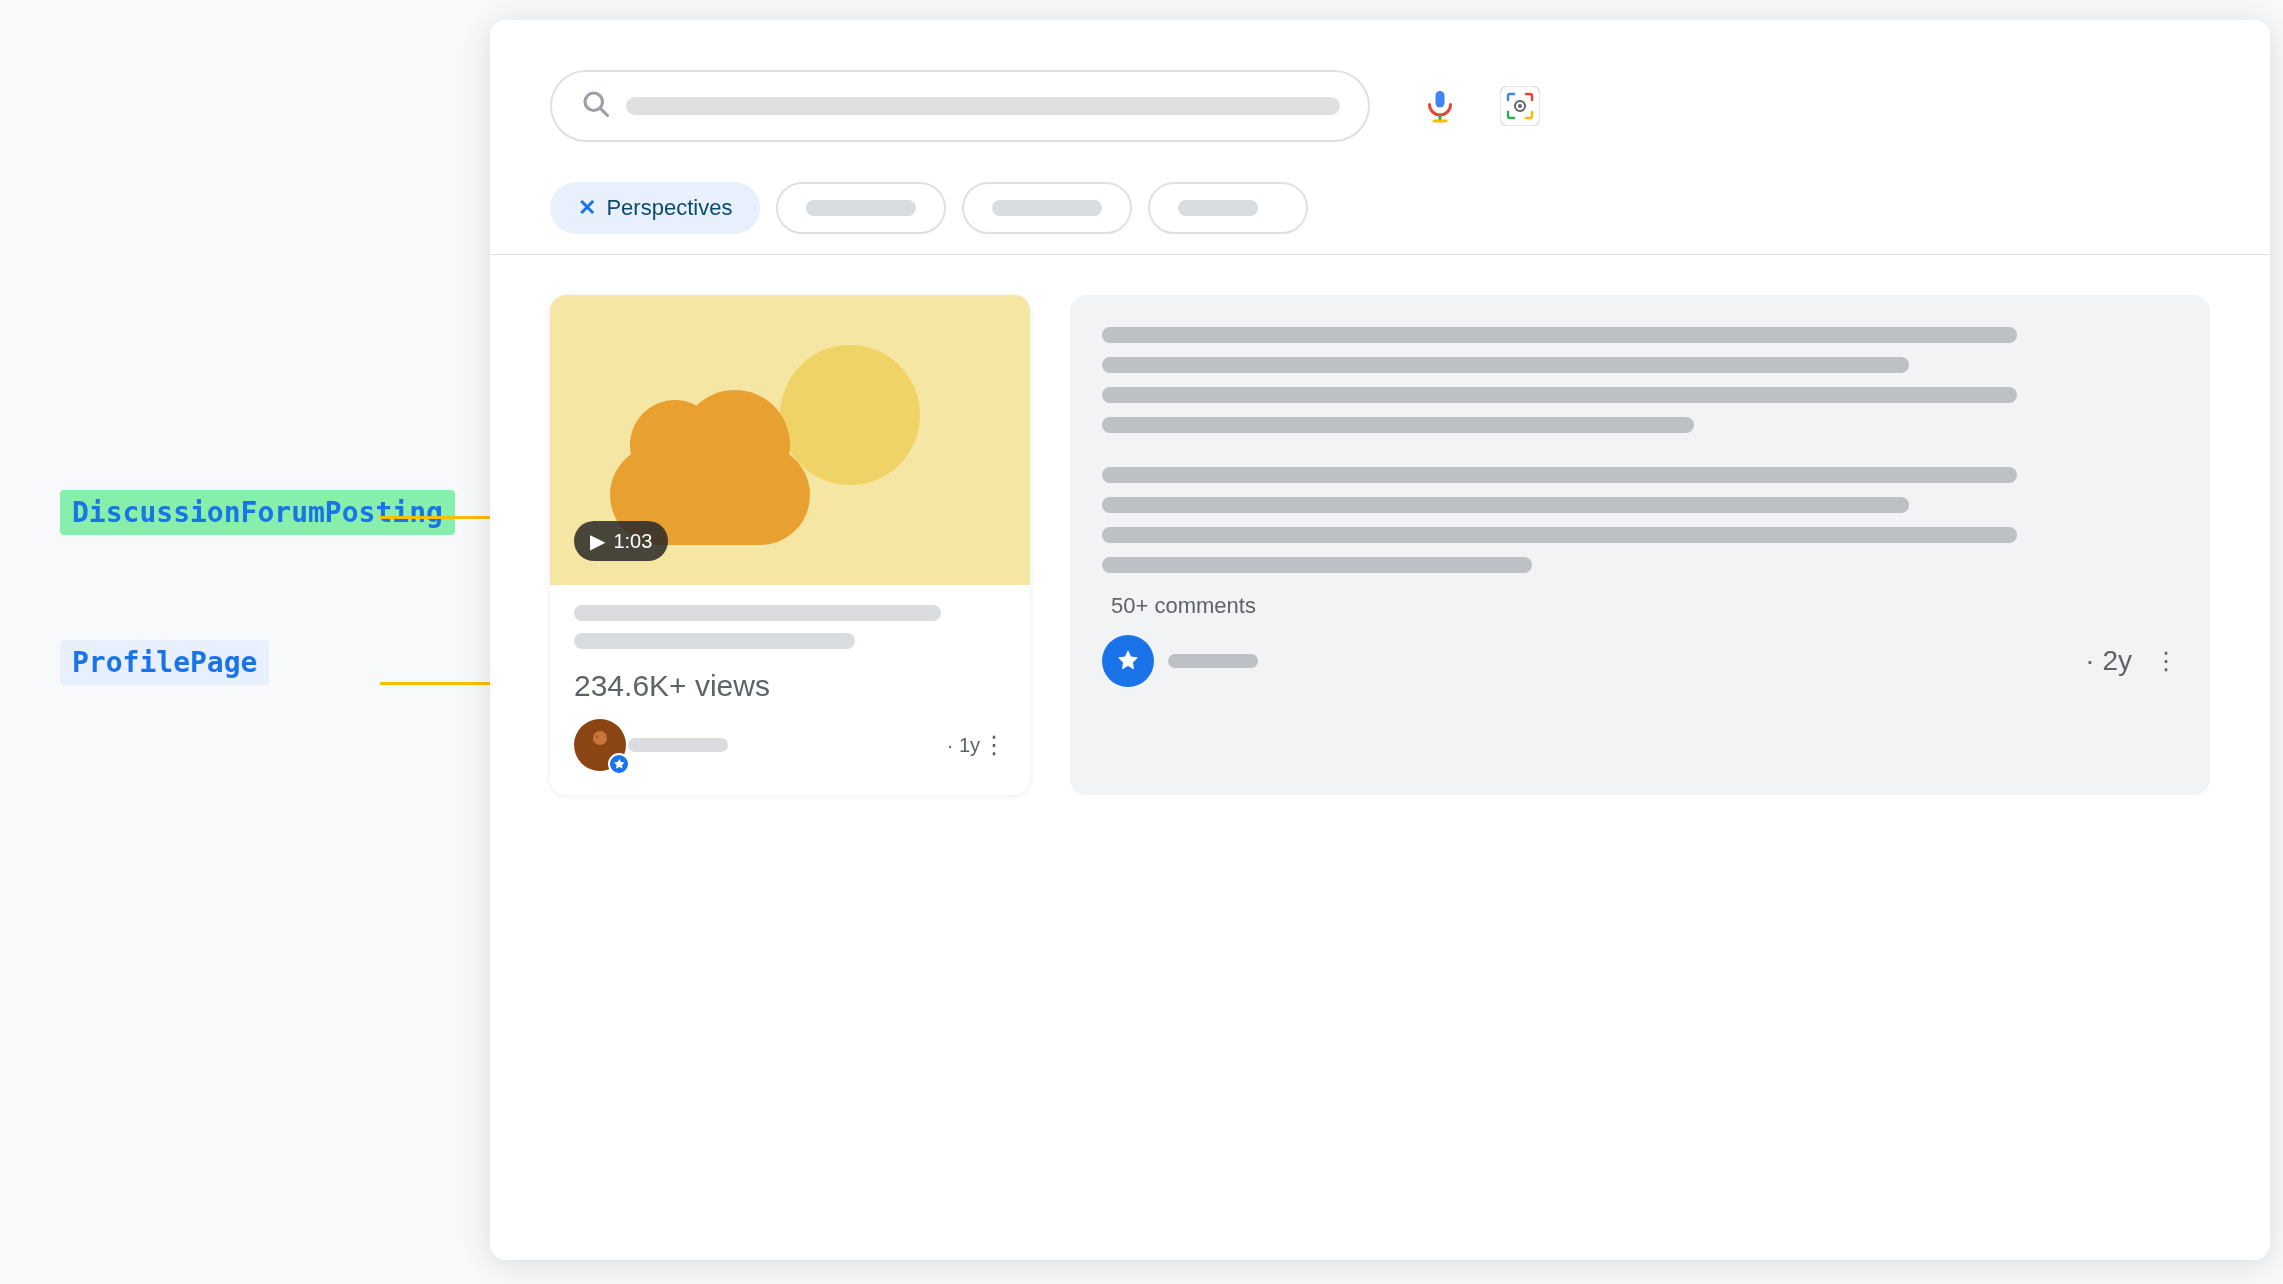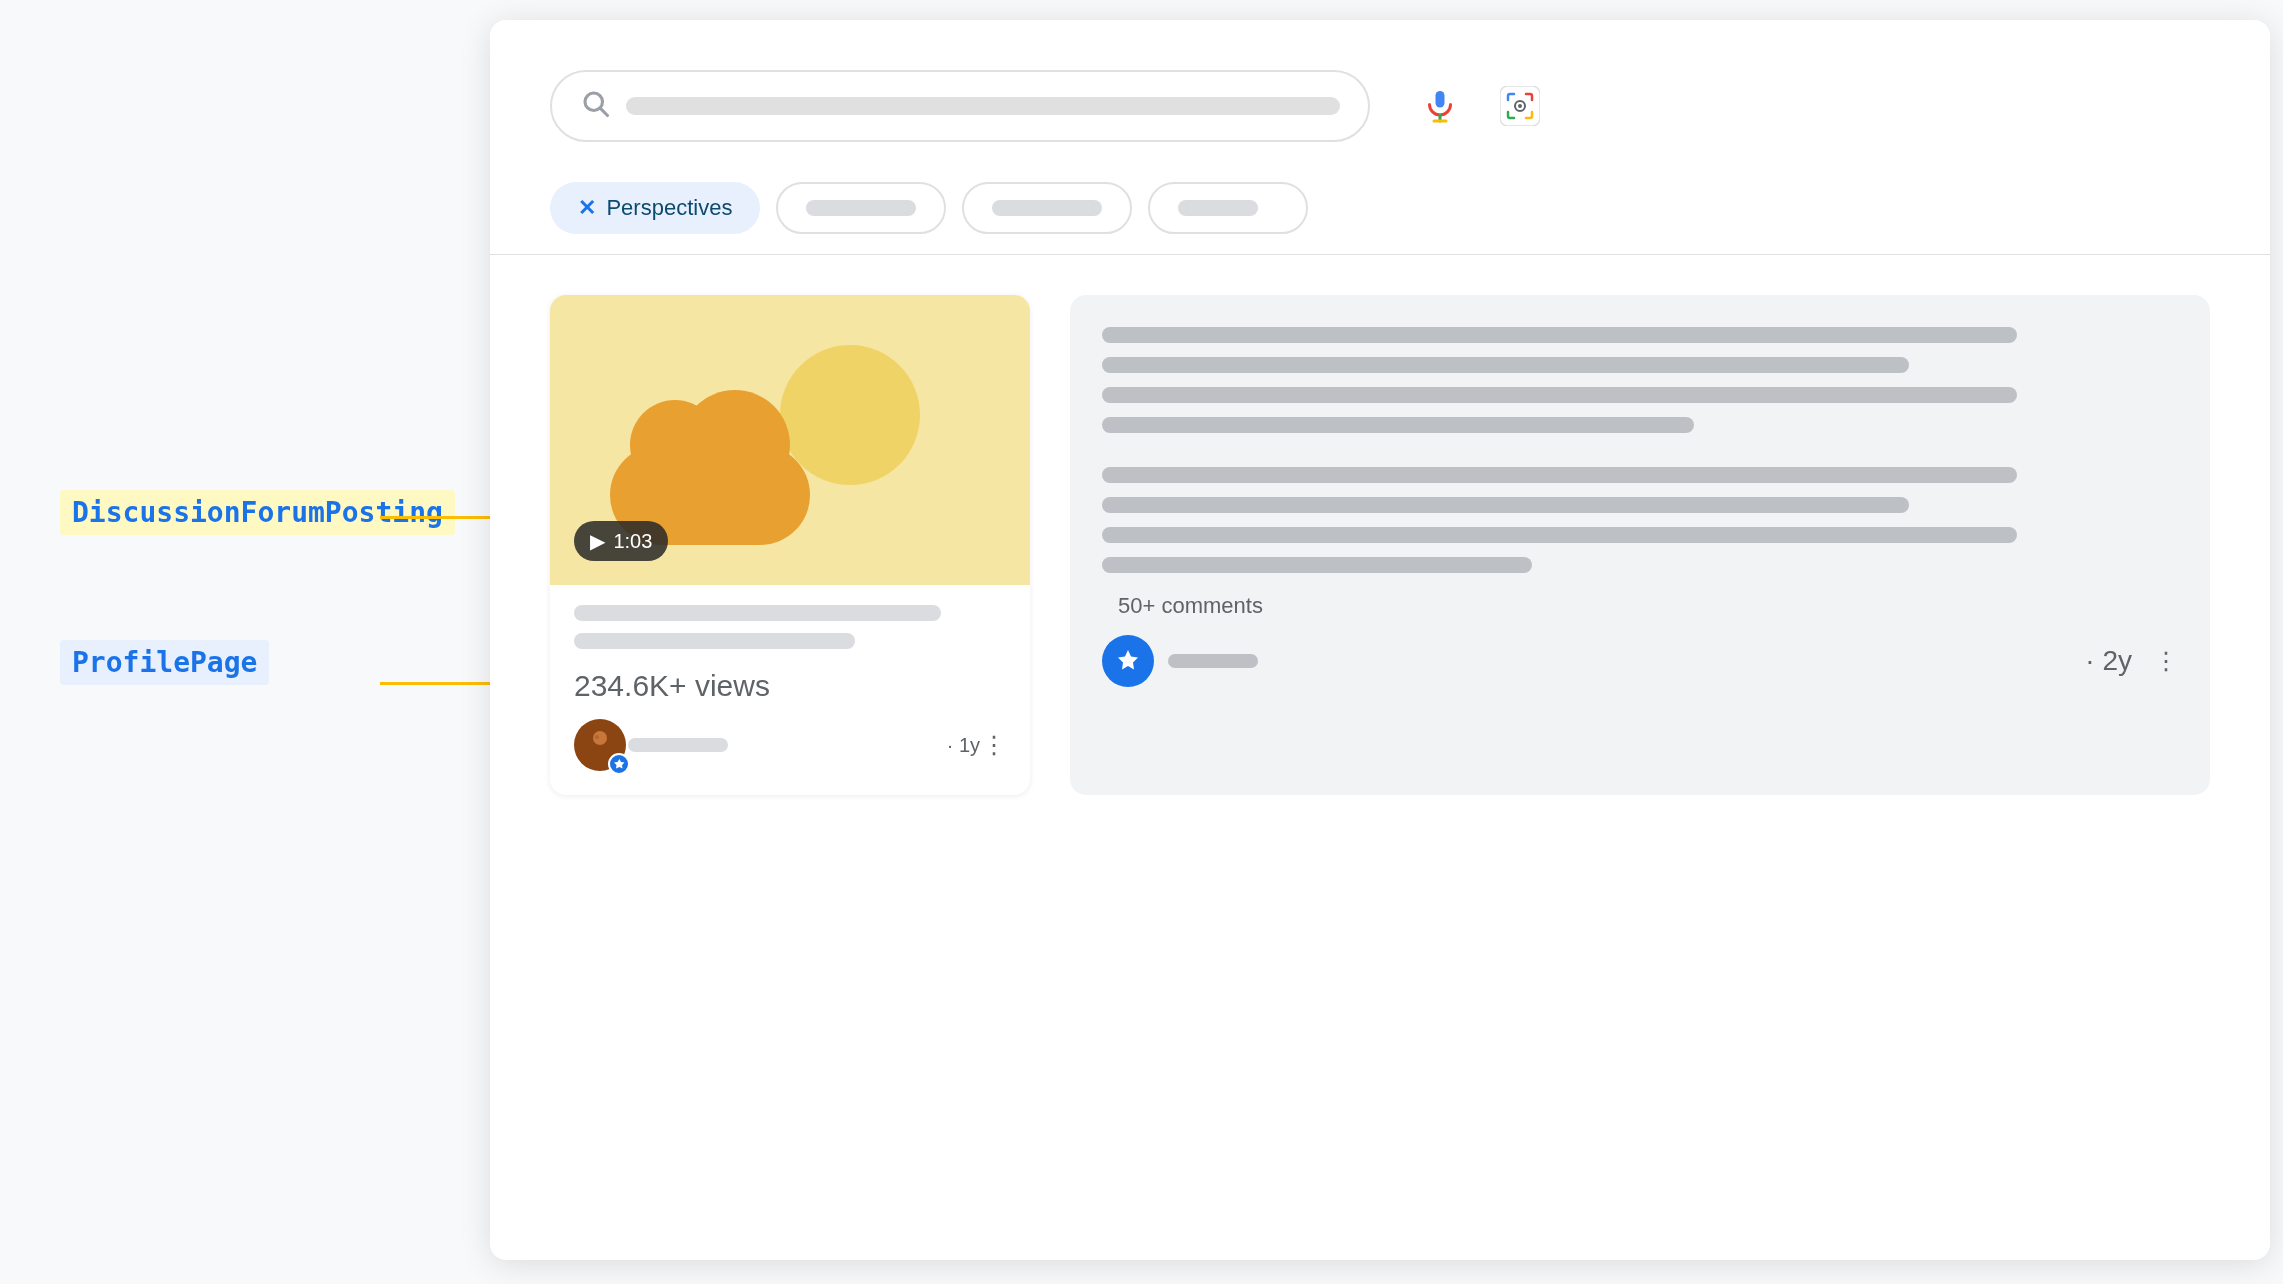--- a/index.html
+++ b/index.html
@@ -24,21 +24,21 @@
 
     
     .label-discussion {
       position: absolute;
       left: 60px;
       top: 490px;
       color: #1a73e8;
       font-size: 28px;
       font-weight: 600;
       font-family: monospace;
-      background: #fef9c3;
+      background: #86efac;
       padding: 6px 12px;
       border-radius: 4px;
     }
 
     .label-profile {
       position: absolute;
       left: 60px;
       top: 640px;
       color: #1a73e8;
       font-size: 28px;
@@ -387,21 +387,21 @@
     }
 
     .article-line.long { width: 85%; }
     .article-line.medium { width: 75%; }
     .article-line.short { width: 55%; }
     .article-line.very-short { width: 40%; }
 
     .article-comments {
       font-size: 22px;
       color: #5f6368;
-      margin: 20px 16px 16px;
+      margin: 20px 9px 16px;
     }
 
     .article-footer {
       display: flex;
       align-items: center;
       gap: 14px;
       margin-top: 16px;
     }
 
     .star-avatar {

